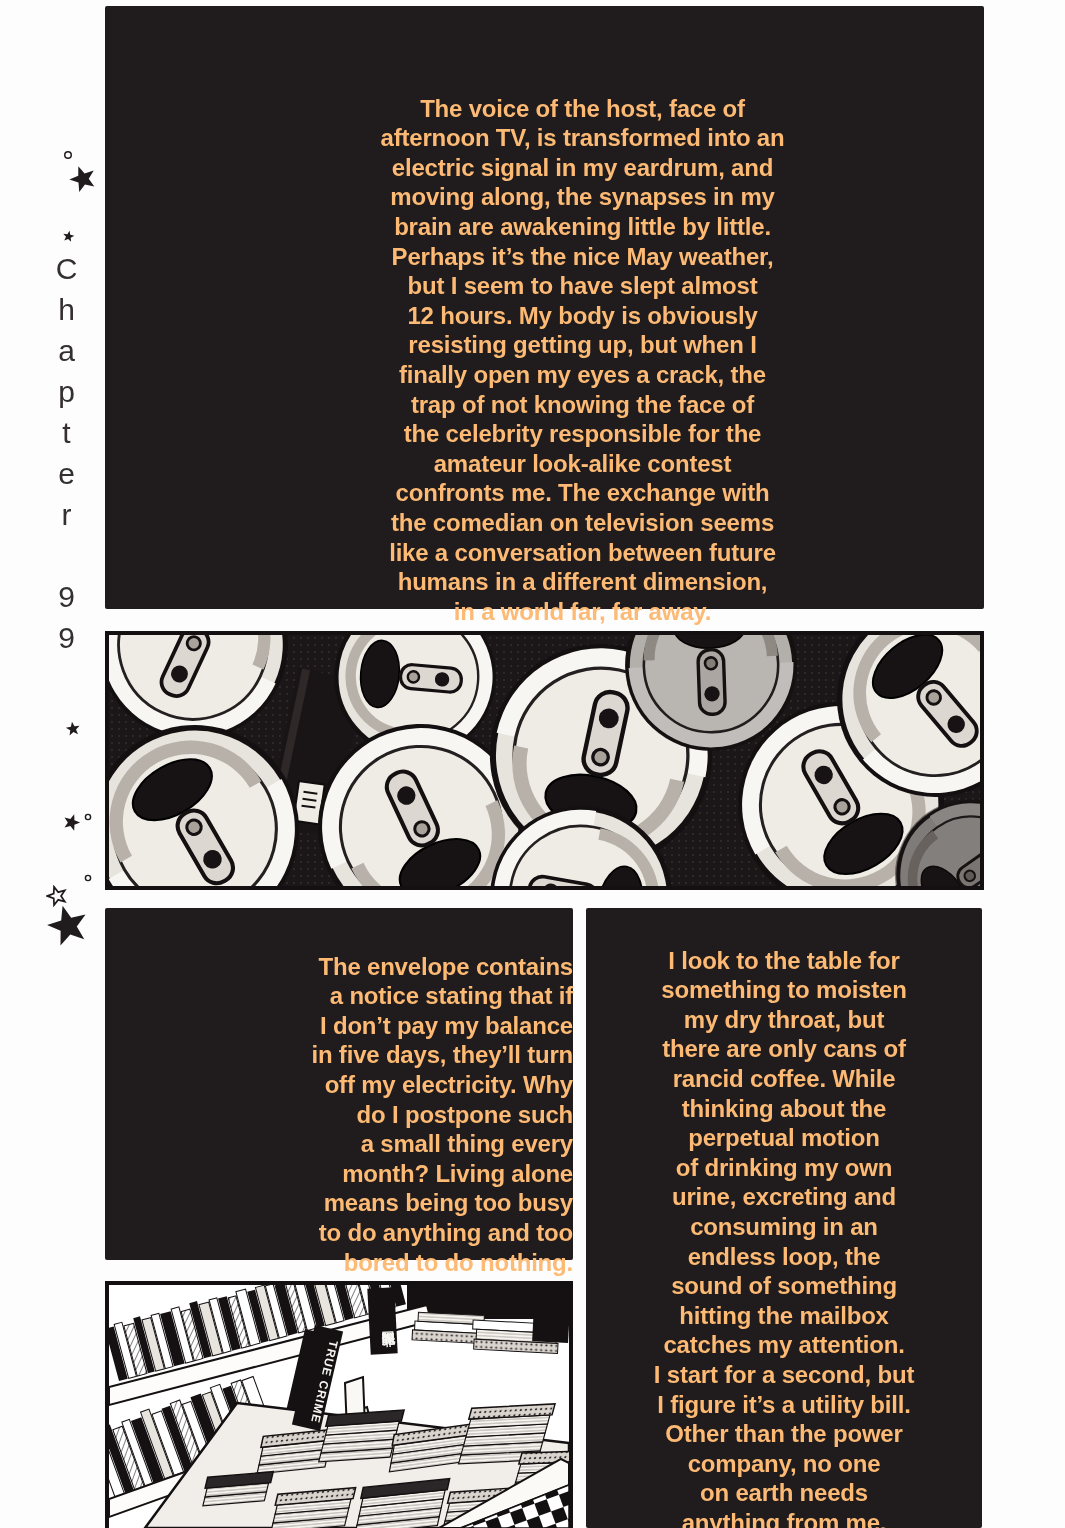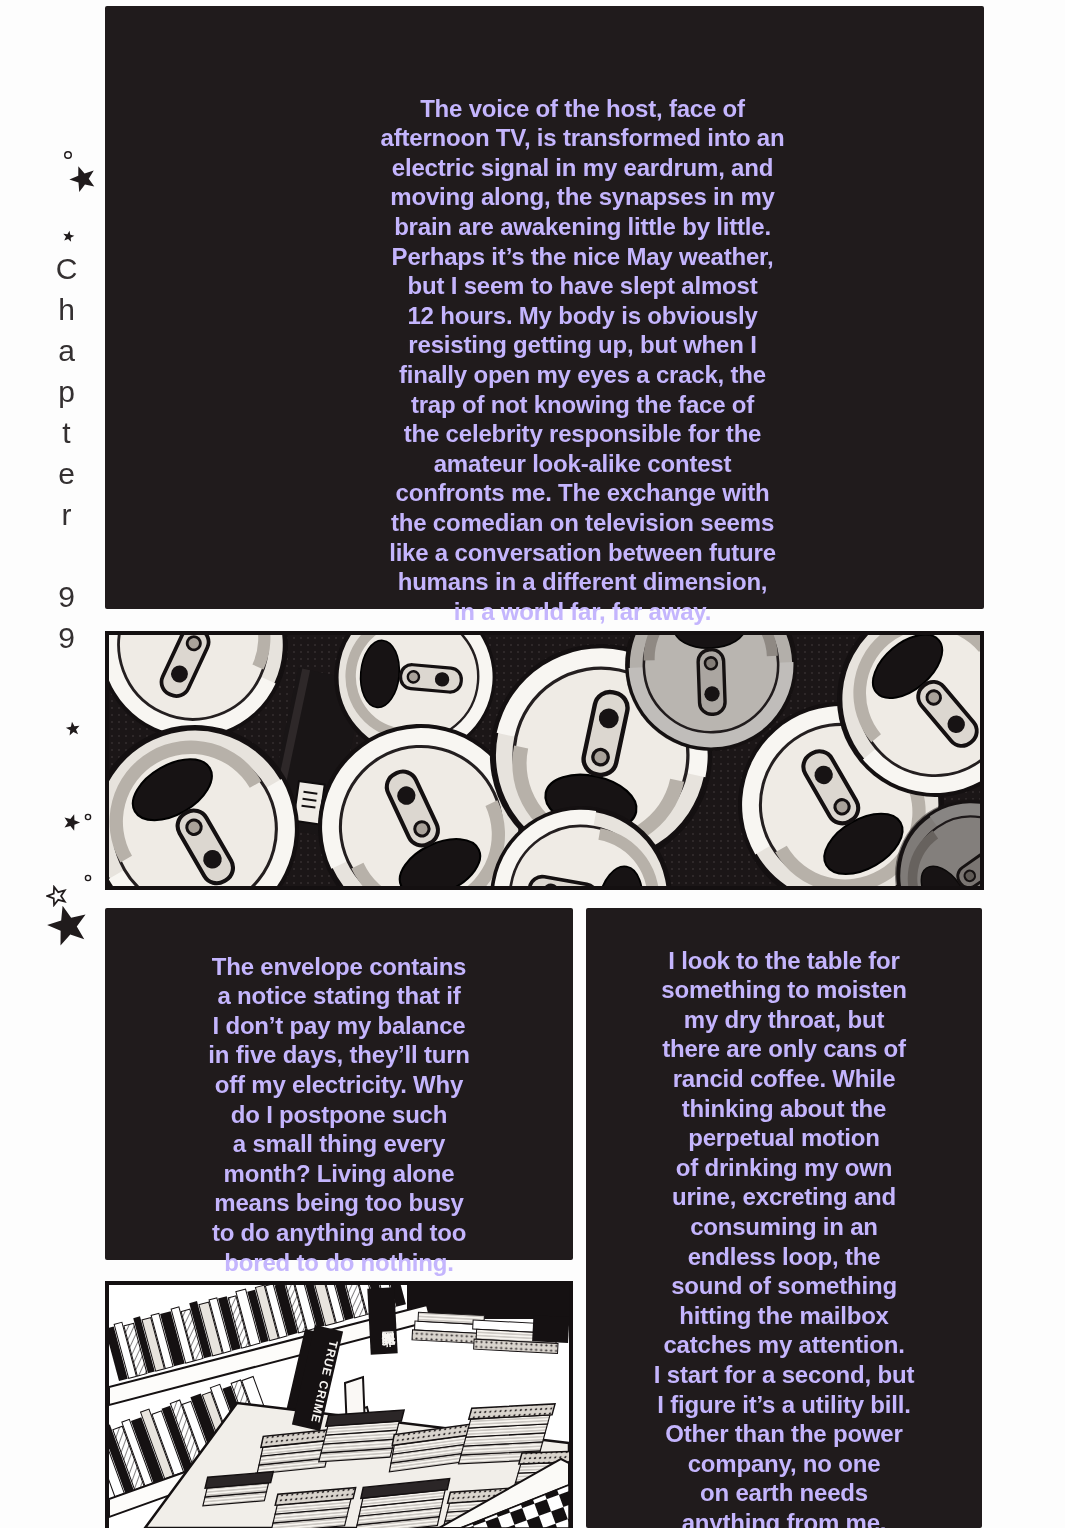--- a/index.html
+++ b/index.html
@@ -7,32 +7,32 @@
     position:relative;
     width:1065px;height:1528px;
     background:#fdfdfd;
     overflow:hidden;
     font-family:"Liberation Sans",sans-serif;
   }
   
   .text-panel{
     position:absolute;
     background:#201b1c;
-    color:#c4b5fd;
+    color:#fdba74;
     font-weight:700;
     text-align:center;
     white-space:pre-line;
     font-size:24px;
     line-height:29.6px;
     letter-spacing:-0.2px;
     box-sizing:border-box;
     border-radius:2px;
   }
   #panel-top{left:105px;top:6px;width:879px;height:603px;padding-top:58px;padding-left:76px;}
-  #panel-left{left:105px;top:908px;width:468px;height:352px;padding-top:14px;}
+  #panel-left{left:105px;top:908px;width:468px;height:352px;padding-top:14px;text-align:right;}
   #panel-right{left:586px;top:908px;width:396px;height:620px;padding-top:8px;}
   
   .art-panel{position:absolute;box-sizing:border-box;border:4px solid #141011;}
   #panel-cans{left:105px;top:631px;width:879px;height:259px;background:#1b1617;}
   #panel-books{left:105px;top:1281px;width:468px;height:247px;border-bottom:none;background:#ffffff;}
   
   .chapter-vertical{
     position:absolute;left:44px;top:252px;width:44px;height:430px;
     writing-mode:vertical-lr;text-orientation:upright;
     font-size:30px;line-height:44px;letter-spacing:8px;

